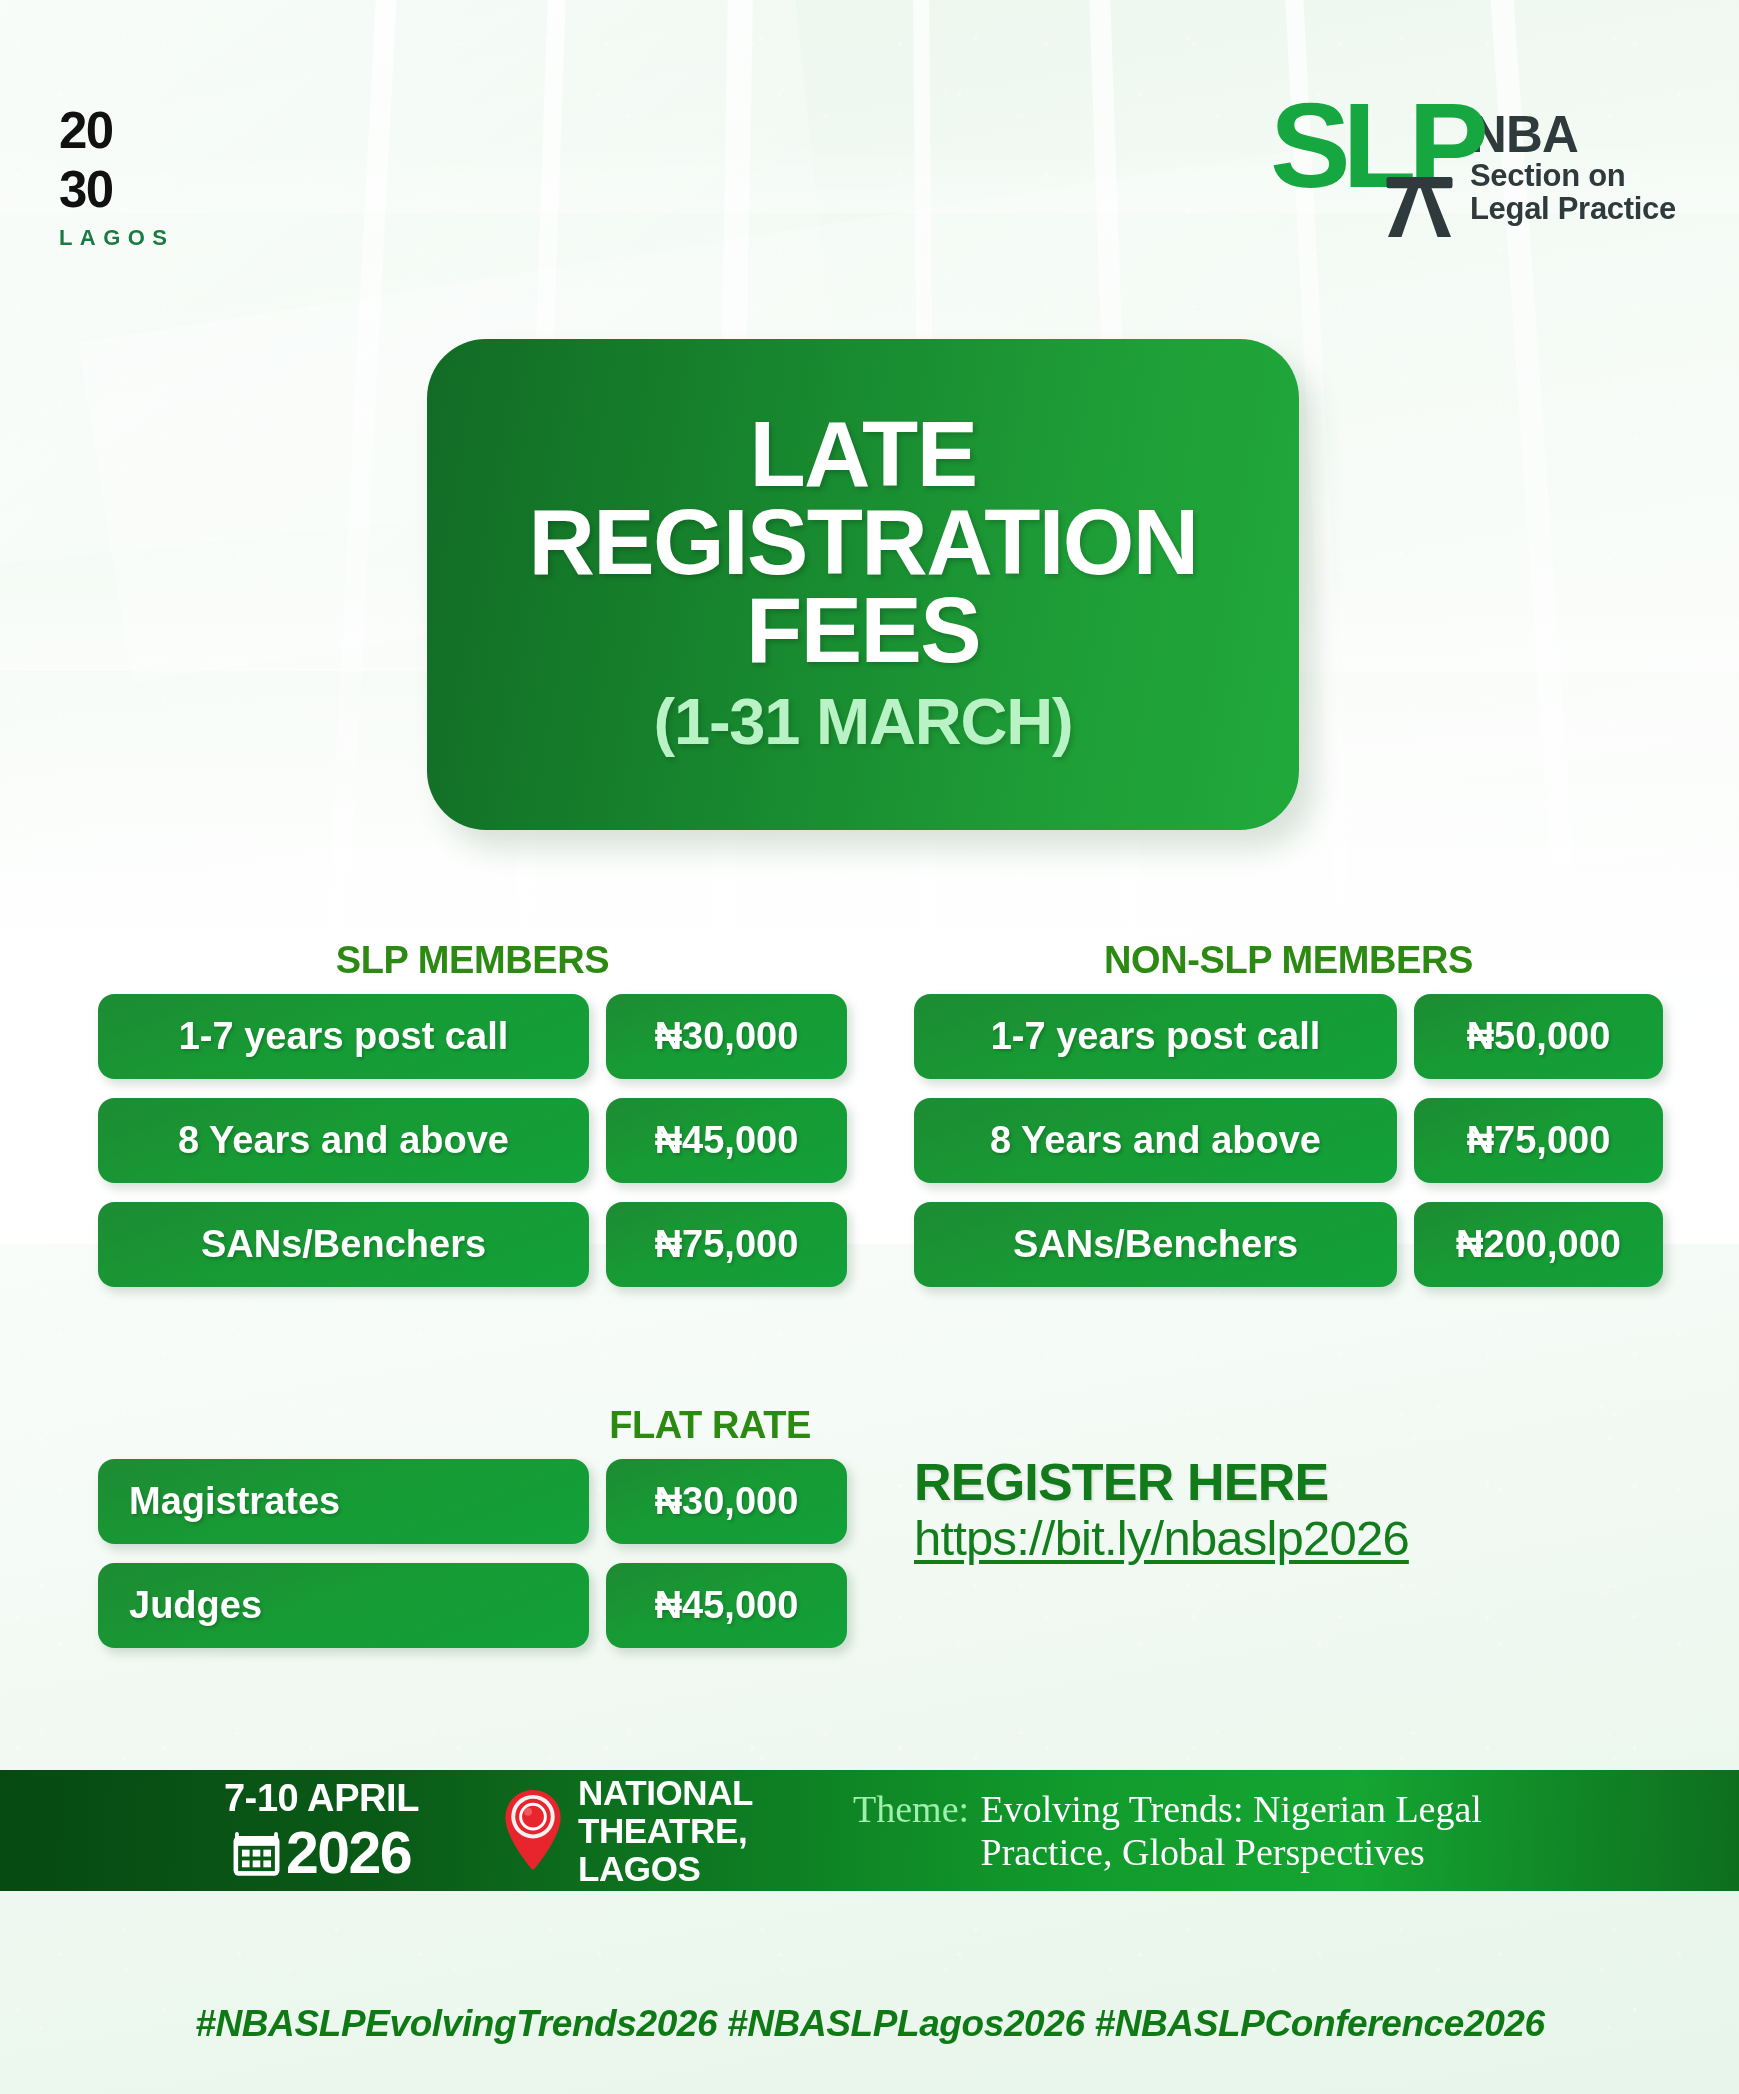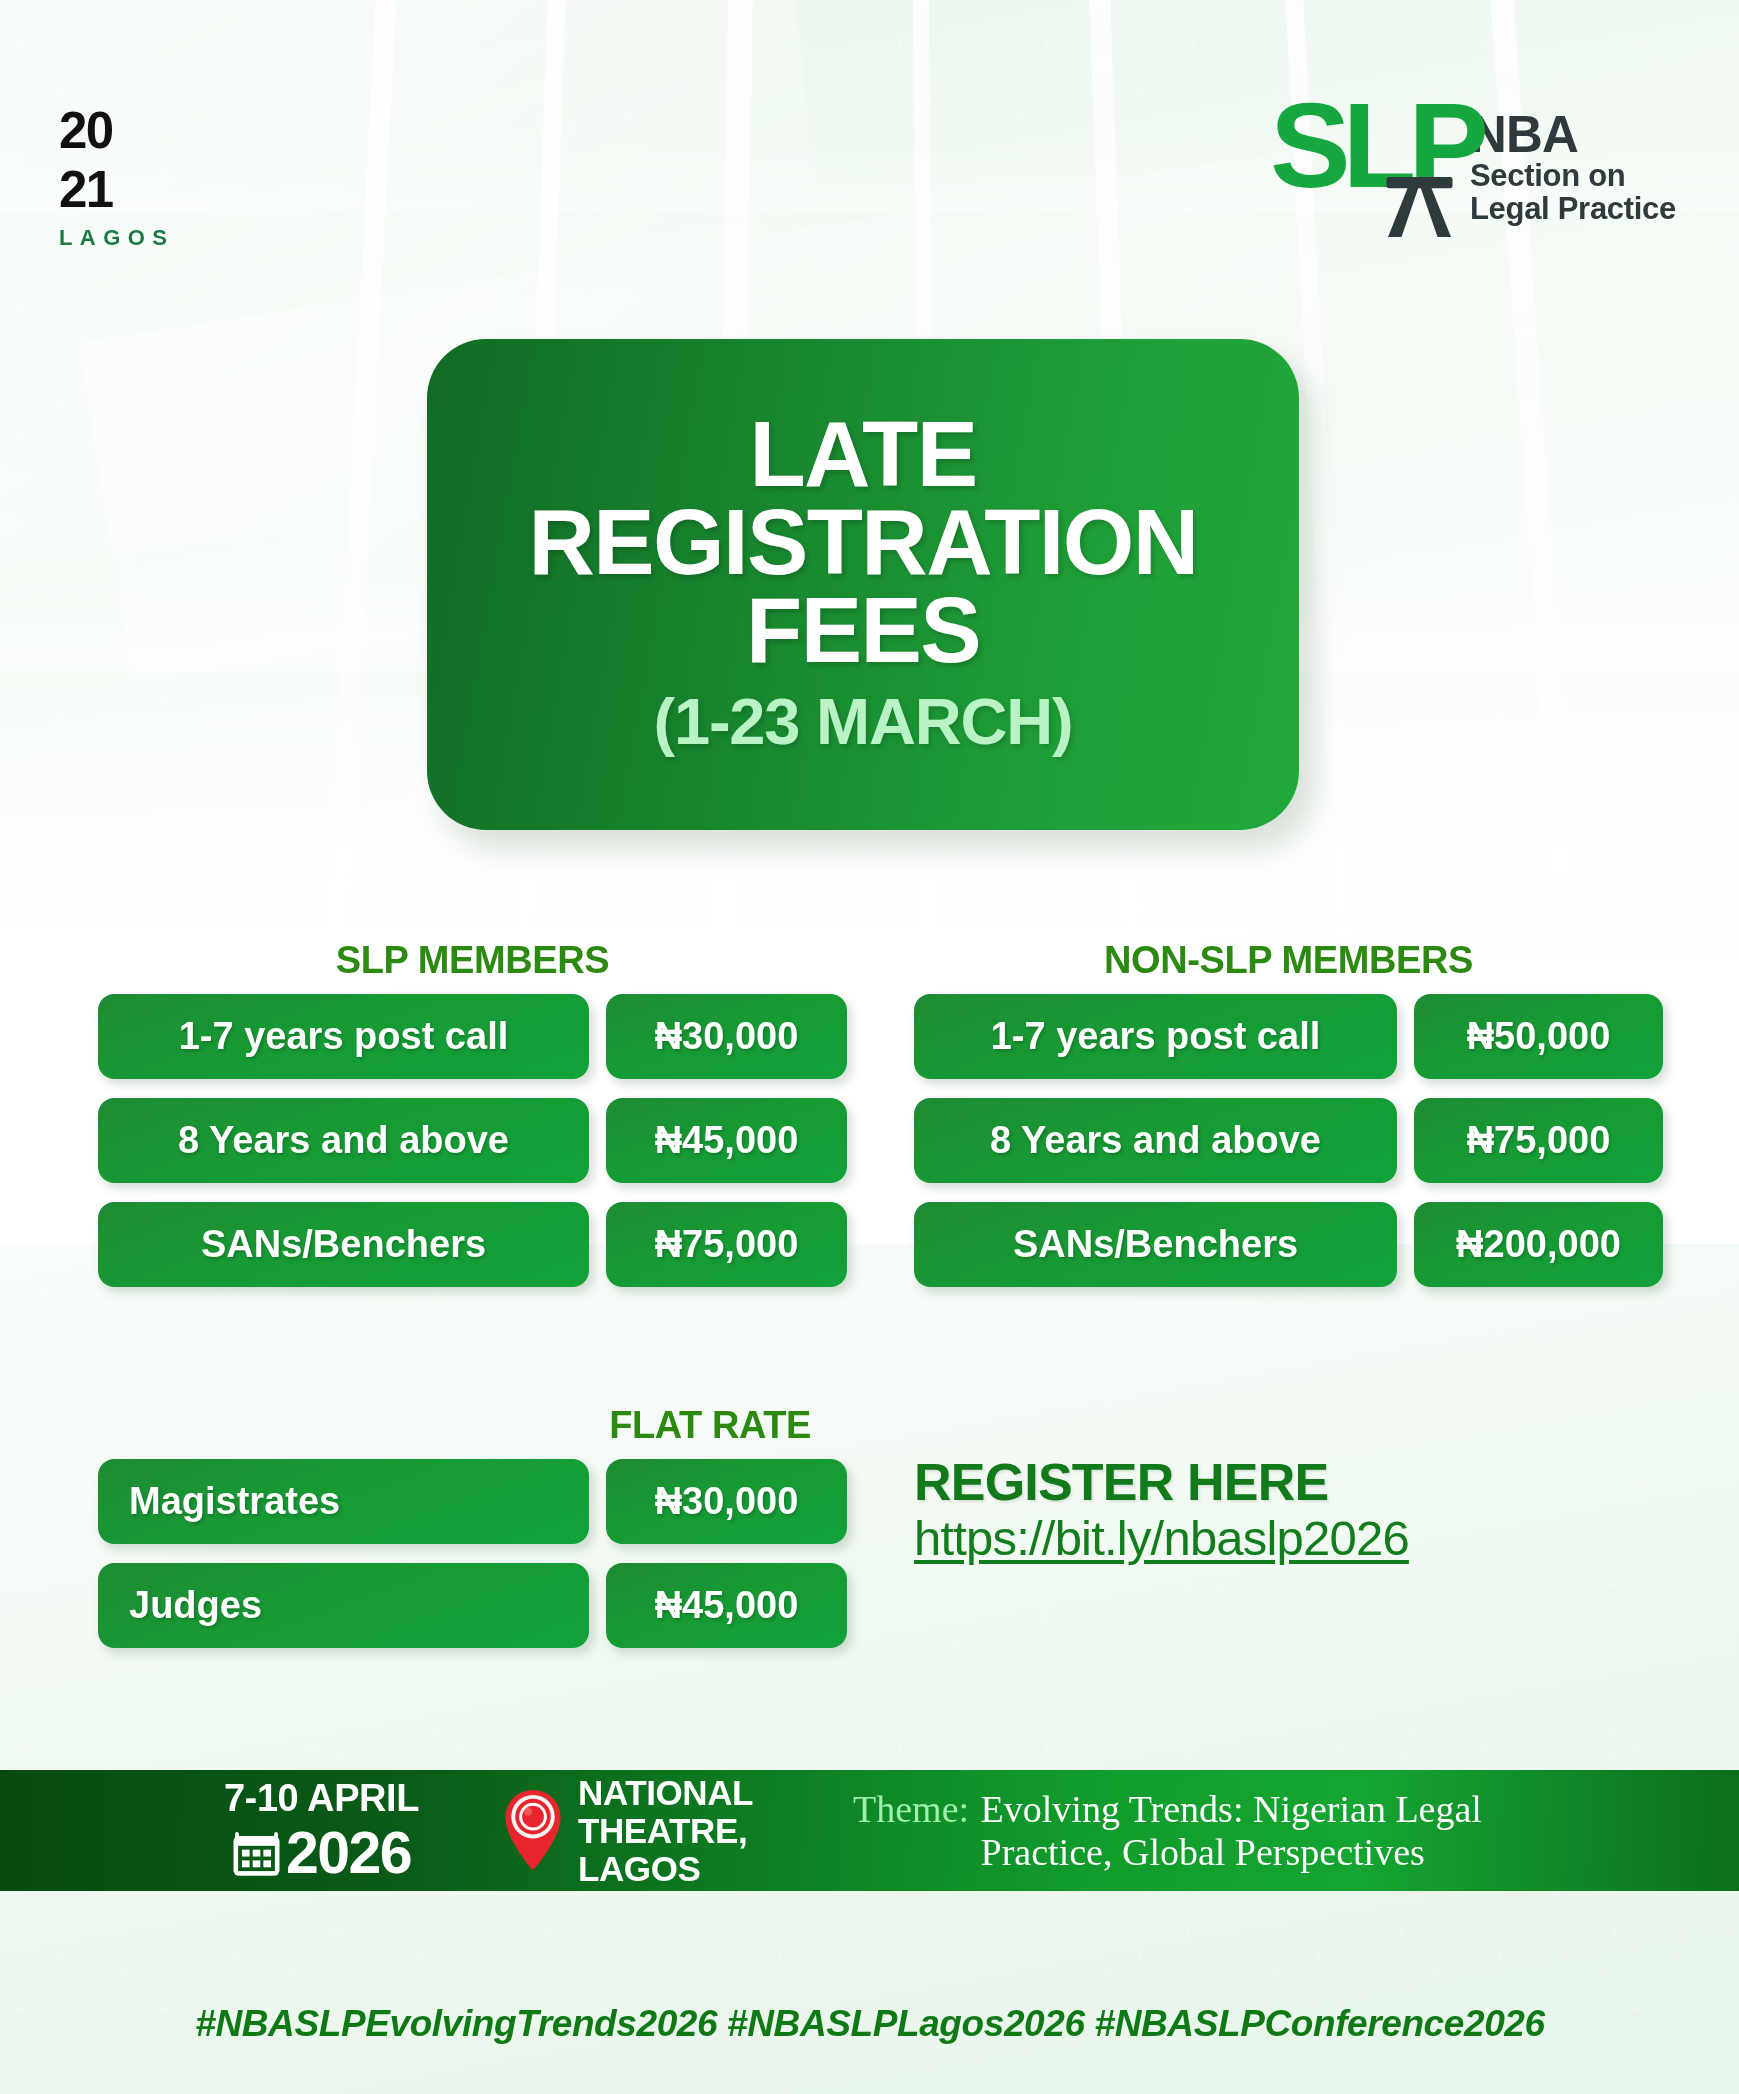--- a/index.html
+++ b/index.html
@@ -185,21 +185,21 @@
     <div class="bandrow" style="top:573px;height:98px;opacity:.6;"></div>
     <div class="bandrow" style="top:139px;height:74px;opacity:.45;"></div>
     <div class="bg-noise"></div>
     <div class="bg-fade"></div>
   </div>
 
   <div class="hdr-left">
     <div class="hl-row">
       <div class="hl-years">
         <div>20</div>
-        <div>21</div>
+        <div>30</div>
       </div>
     </div>
     <div class="hl-lagos">LAGOS</div>
   </div>
 
   <div class="hdr-right">
     <div class="slp-mark">
       <div class="slp-text">SLP</div>
       <svg class="slp-a" viewBox="0 0 100 100">
         <rect x="6" y="16" width="88" height="15" rx="3" fill="#2f3a3d"></rect>
@@ -211,21 +211,21 @@
       <div class="nba-title">NBA</div>
       <div class="nba-sub">Section on</div>
       <div class="nba-sub">Legal Practice</div>
     </div>
   </div>
 
   <div class="hero">
     <div class="hero-l1">LATE</div>
     <div class="hero-l1">REGISTRATION</div>
     <div class="hero-l1">FEES</div>
-    <div class="hero-sub">(1-23 MARCH)</div>
+    <div class="hero-sub">(1-31 MARCH)</div>
   </div>
 
   <div class="tbl grp" id="tbl-slp">
     <div class="tbl-head">SLP MEMBERS</div>
     <div class="fee-row">
       <div class="pill label">1-7 years post call</div>
       <div class="pill price">₦30,000</div>
     </div>
     <div class="fee-row">
       <div class="pill label">8 Years and above</div>

